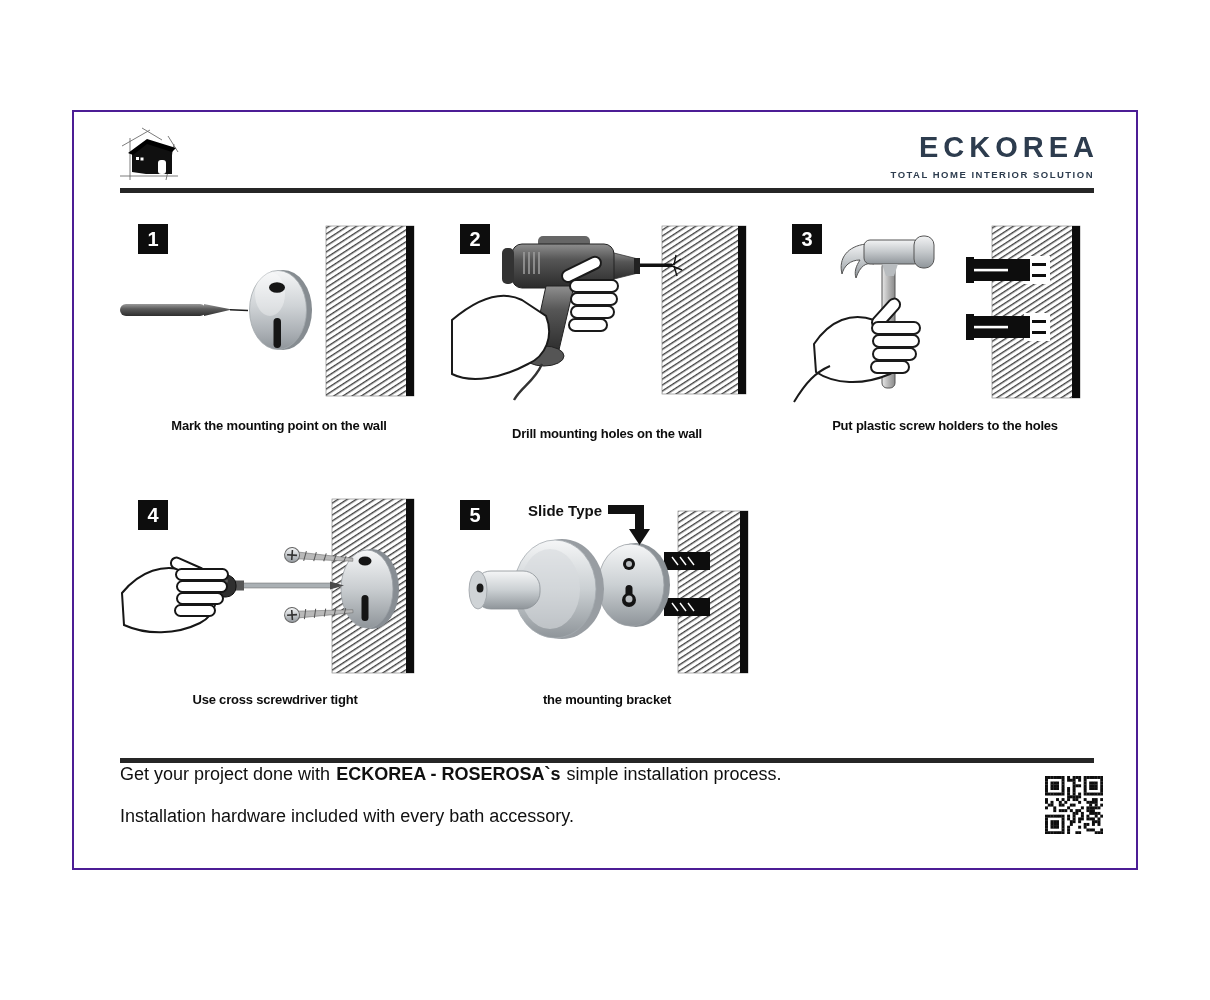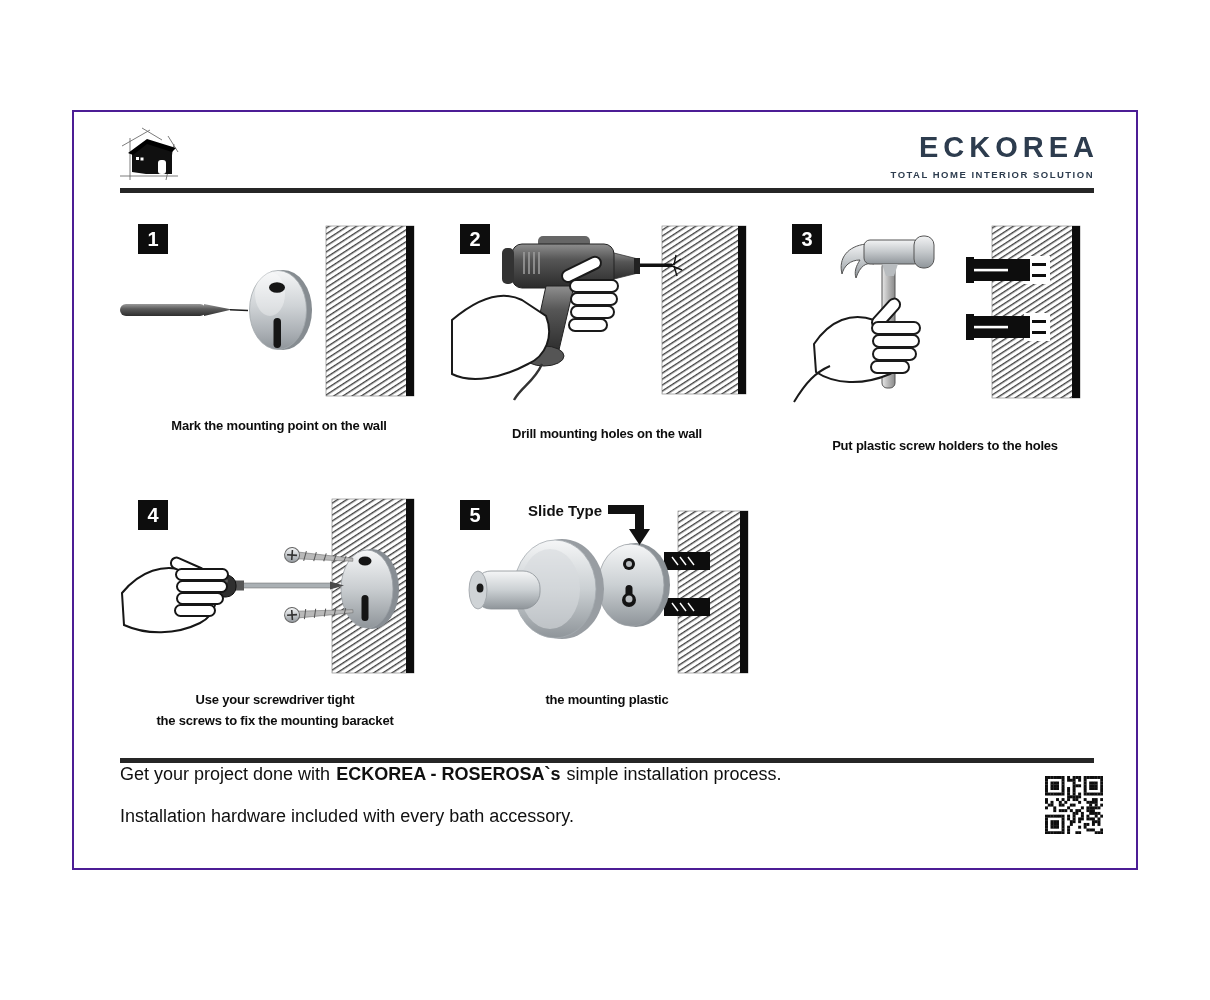--- a/index.html
+++ b/index.html
@@ -194,21 +194,21 @@
       <g transform="rotate(-48 96 94)">
           <rect x="84" y="88" width="36" height="12" rx="6"></rect>
         </g>
       <rect x="86" y="98" width="48" height="12" rx="6"></rect>
       <rect x="87" y="111" width="46" height="12" rx="6"></rect>
       <rect x="87" y="124" width="43" height="12" rx="6"></rect>
       <rect x="85" y="137" width="38" height="12" rx="6"></rect>
       <path d="M8,178 C20,158 30,148 44,142" fill="none"></path>
     </g>
   </svg>
-  <div class="abs caption" style="left:706px;top:303px;width:330px;margin-top:20px;">Put plastic screw holders to the holes</div>
+  <div class="abs caption" style="left:706px;top:303px;width:330px;">Put plastic screw holders to the holes</div>
 
   <div class="abs badge" style="left:64px;top:388px;">4</div>
   <svg class="abs illu" style="left:46px;top:385px;" width="302" height="188" viewBox="0 0 302 188">
     <defs>
       <pattern id="h4" patternUnits="userSpaceOnUse" width="5" height="5" patternTransform="rotate(-33)">
         <rect width="5" height="5" fill="#fff"></rect>
           <rect width="5" height="1.4" fill="#3f3f3f"></rect>
       </pattern>
       <linearGradient id="m4" x1="0" y1="0" x2="0" y2="1">
         <stop offset="0" stop-color="#f5f6f7"></stop>
@@ -264,22 +264,21 @@
       <g transform="rotate(24 64 70)">
           <rect x="50" y="64" width="36" height="11" rx="5.5"></rect>
         </g>
       <rect x="56" y="72" width="52" height="11" rx="5.5"></rect>
       <rect x="57" y="84" width="50" height="11" rx="5.5"></rect>
       <rect x="57" y="96" width="46" height="11" rx="5.5"></rect>
       <rect x="55" y="108" width="40" height="11" rx="5.5"></rect>
     </g>
   </svg>
   <div class="abs caption" style="left:36px;top:577px;width:330px;">
-    <div>Use your screwdriver tight</div>
-    <div>the screws to fix the mounting baracket</div>
+    <div>Use cross screwdriver tight</div>
   </div>
 
   <div class="abs badge" style="left:386px;top:388px;">5</div>
   <svg class="abs illu" style="left:376px;top:385px;" width="314" height="188" viewBox="0 0 314 188">
     <defs>
       <pattern id="h5" patternUnits="userSpaceOnUse" width="5" height="5" patternTransform="rotate(-33)">
         <rect width="5" height="5" fill="#fff"></rect>
           <rect width="5" height="1.4" fill="#3f3f3f"></rect>
       </pattern>
       <linearGradient id="m5" x1="0" y1="0" x2="0" y2="1">
@@ -324,21 +323,21 @@
       <ellipse cx="30" cy="91" rx="3.5" ry="4.5" fill="#1a1a1a"></ellipse>
     </g>
     <text x="152" y="19" text-anchor="end" font-size="15" font-weight="bold" fill="#111" style="font-family:'Liberation Sans',sans-serif;">Slide Type</text>
     <g fill="#111">
       <rect x="158" y="8" width="36" height="9"></rect>
       <rect x="185" y="8" width="9" height="26"></rect>
       <polygon points="179,32 200,32 189.5,48"></polygon>
     </g>
   </svg>
   <div class="abs caption" style="left:378px;top:577px;width:310px;">
-    <div>the mounting plastic</div>
+    <div>the mounting bracket</div>
   </div>
 
   <div class="abs rule rule-footer"></div>
   <div class="abs foot-line" style="top:652px;">
     <span class="seg">Get your project done with</span><span class="brand-strong">ECKOREA - ROSEROSA`s</span><span class="seg">simple installation process.</span>
   </div>
   <div class="abs foot-line seg" style="top:694px;">Installation hardware included with every bath accessory.</div>
   <div class="abs qr"><svg width="58" height="58" fill="#0d0d0d">
         <rect x="0.00" y="0.00" width="2.96" height="2.96"></rect>
         <rect x="2.76" y="0.00" width="2.96" height="2.96"></rect>

